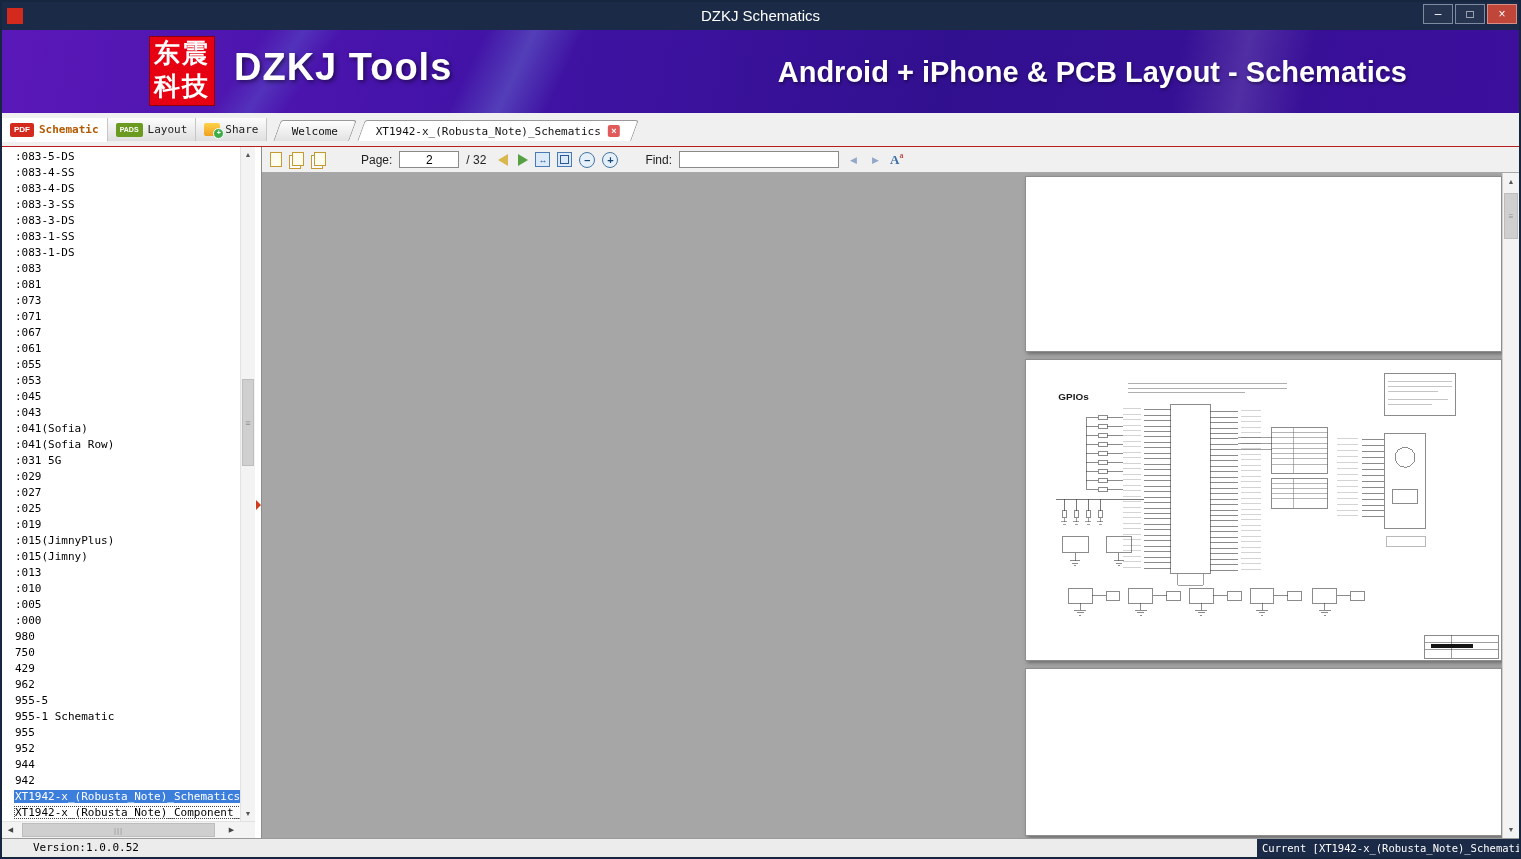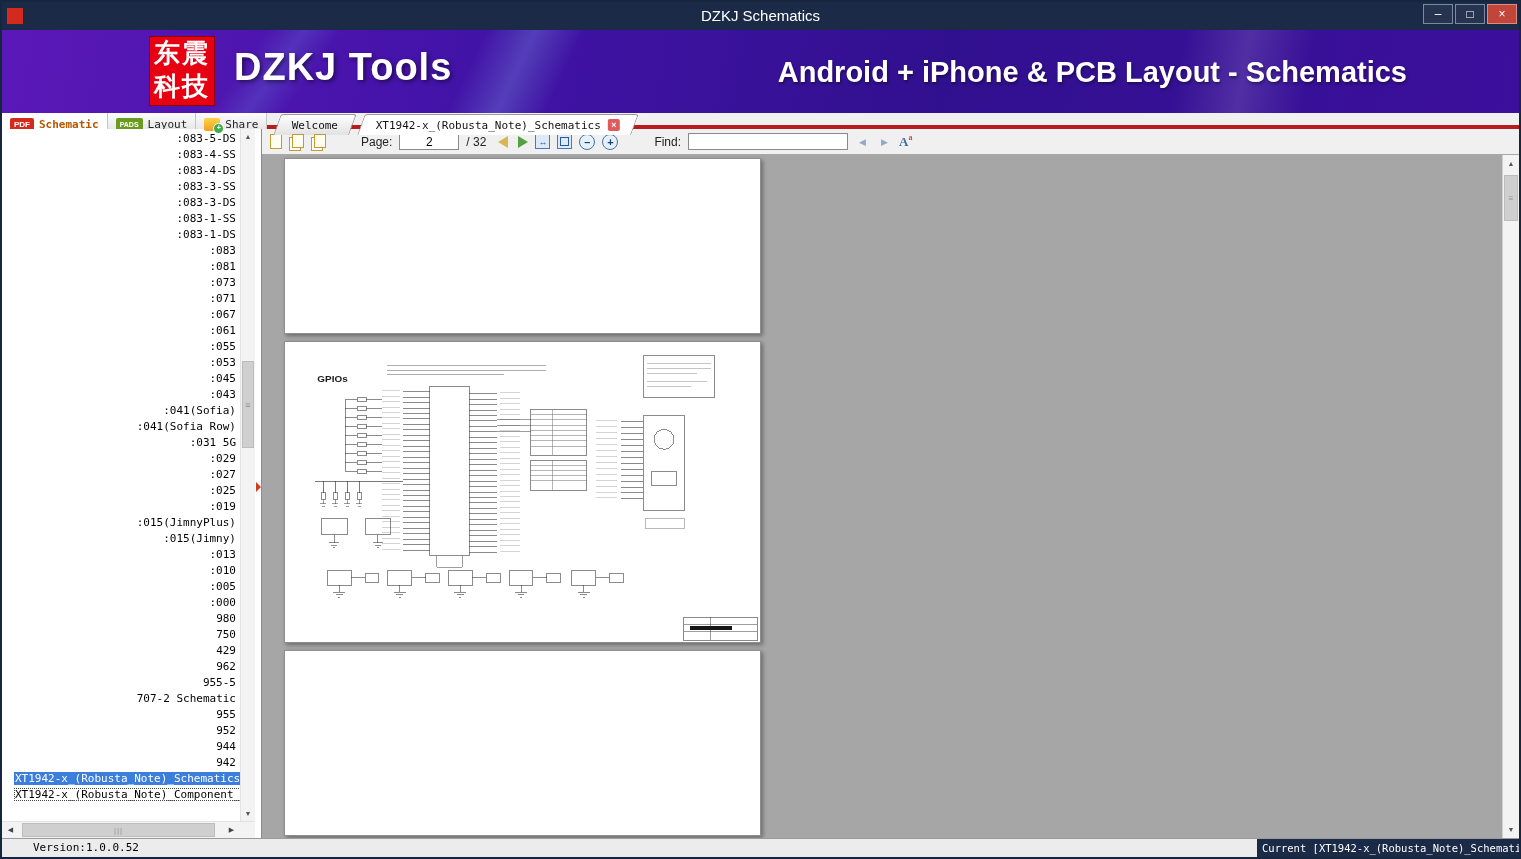--- a/index.html
+++ b/index.html
@@ -18,42 +18,42 @@
   .banner { height:83px; background:linear-gradient(100deg,#5a18b8 0%,#4313a8 30%,#31108f 62%,#3c0f9c 100%); position:relative; overflow:hidden; flex:none;padding-left:47px; }
   .streak { position:absolute; pointer-events:none; }
   .s1 { left:250px; top:-50px; width:520px; height:200px; background:linear-gradient(115deg,transparent 42%,rgba(150,220,255,.22) 50%,transparent 58%); }
   .s2 { left:930px; top:-60px; width:620px; height:220px; background:linear-gradient(100deg,transparent 40%,rgba(255,255,255,.13) 50%,transparent 60%); }
   .s3 { left:40px; top:-20px; width:420px; height:160px; background:linear-gradient(125deg,transparent 45%,rgba(120,200,255,.16) 52%,transparent 59%); }
   .logo { position:absolute; left:148px; top:7px; width:64px; height:68px; background:#e60012; color:#fff; font-weight:bold; font-size:26px; line-height:33px; text-align:center; letter-spacing:2px; box-shadow:0 0 0 1px #8d000b; }
   .app-name { position:absolute; left:232px; top:16px; font-size:38px; font-weight:bold; color:#fff; letter-spacing:1px; text-shadow:2px 2px 4px rgba(0,0,0,.5); }
   .tagline { position:absolute; right:112px; top:26px; font-size:29px; font-weight:bold; color:#fff; text-shadow:1px 2px 3px rgba(0,0,0,.4); }
 
   
-  .tabbar { height:16px; background:#f0f0f0; border-bottom:4px solid #b91c1c; display:flex; align-items:flex-start; flex:none; }
+  .tabbar { height:34px; background:#f0f0f0; border-bottom:1px solid #b91c1c; display:flex; align-items:center; flex:none; }
   .tool-tabs { display:flex; height:23px; }
   .tool-tab { display:flex; align-items:center; gap:5px; padding:0 8px; font:11px "DejaVu Sans Mono",monospace; color:#222; border-right:1px solid #c6c6c6; background:linear-gradient(#fcfcfc,#dfdfdf); cursor:default; }
   .tool-tab.active { background:#fff; color:#b35900; margin-bottom:-1px; border-bottom:1px solid #fff; font-weight:bold; }
   .pdf-badge { width:24px; height:14px; background:#d42a1e; color:#fff; font:bold 8px/14px "Liberation Sans",sans-serif; text-align:center; border-radius:2px; flex:none; }
   .pads-badge { width:27px; height:14px; background:#6a9a1f; color:#fff; font:bold 7px/14px "Liberation Sans",sans-serif; text-align:center; border-radius:2px; flex:none; }
   .share-badge { width:16px; height:13px; background:linear-gradient(#ffd24a,#f0a020); border-radius:2px; position:relative; flex:none; }
   .share-badge::after { content:"+"; position:absolute; right:-4px; bottom:-3px; width:9px; height:9px; background:#3fae49; border:1px solid #fff; border-radius:50%; color:#fff; font:bold 7px/8px "Liberation Sans",sans-serif; text-align:center; }
   .doc-tabs { display:flex; margin-left:10px; height:22px; align-items:flex-end; }
   .doc-tab { height:21px; display:flex; align-items:center; padding:0 14px; transform:skewX(-20deg); border:1px solid #9a9a9a; border-bottom:none; background:linear-gradient(#fefefe,#e2e2e2); margin-right:7px; border-radius:3px 3px 0 0; cursor:default; }
   .doc-tab.active { background:#fff; }
   .doc-tab .lbl { transform:skewX(20deg); font:11px "DejaVu Sans Mono",monospace; color:#111; white-space:nowrap; }
   .tab-close { transform:skewX(20deg); margin-left:7px; width:12px; height:12px; background:#e05a5a; color:#fff; font:bold 9px/12px "Liberation Sans",sans-serif; text-align:center; border-radius:2px; cursor:default; }
 
   
   .main { flex:1; display:flex; min-height:0; }
 
   
   .sidebar { width:253px; background:#fff; display:flex; flex-direction:column; flex:none; }
   .sidebar-body { flex:1; display:flex; min-height:0; }
   #side-list { flex:1; overflow:hidden; padding-top:3px; }
-  .side-item { height:16px; line-height:16px; padding:0 3px 0 12px; font:11px "DejaVu Sans Mono",monospace; color:#000; white-space:nowrap; overflow:hidden; cursor:default;text-align:right; }
+  .side-item { height:16px; line-height:16px; padding:0 3px 0 12px; font:11px "DejaVu Sans Mono",monospace; color:#000; white-space:nowrap; overflow:hidden; cursor:default; }
   .side-item span { padding:0 1px; }
   .side-item span.selected { background:#3c7edb; color:#fff; }
   .side-item span.focused { outline:1px dotted #444; outline-offset:-1px; }
   .v-scroll { width:15px; flex:none; position:relative; background:#f3f3f3; border-left:1px solid #e2e2e2; }
   .sb-btn { position:absolute; left:0; right:0; height:15px; display:flex; align-items:center; justify-content:center; font-size:7px; color:#555; }
   .sb-up { top:0; } .sb-up::after { content:"▲"; }
   .sb-down { bottom:0; } .sb-down::after { content:"▼"; }
   .sb-thumb { position:absolute; left:1px; right:1px; top:232px; height:87px; background:#cfcfcf; border:1px solid #bdbdbd; display:flex; align-items:center; justify-content:center; color:#8f8f8f; font-size:9px; }
   .sb-thumb::after { content:"≡"; }
   .h-scroll { height:17px; flex:none; display:flex; align-items:stretch; background:#f3f3f3; border-top:1px solid #e2e2e2; }
@@ -66,21 +66,21 @@
 
   
   .splitter { width:7px; background:#fff; border-right:1px solid #8c8c8c; position:relative; flex:none; }
   .split-arrow { position:absolute; top:353px; left:1px; width:0; height:0; border-top:5px solid transparent; border-bottom:5px solid transparent; border-left:5px solid #d23b1e; cursor:pointer; }
 
   
   .content-col { flex:1; display:flex; flex-direction:column; min-width:0; }
   .toolbar { height:26px; flex:none; background:#f0f0f0; border-bottom:1px solid #a8a8a8; display:flex; align-items:center; padding:0 8px; gap:7px; font-size:12px; color:#222; }
   .tb-lbl { white-space:nowrap; }
   .pg-lbl { margin-left:28px; }
-  .find-lbl { margin-left:29px; }
+  .find-lbl { margin-left:20px; }
   .ic-doc { width:12px; height:15px; border:1px solid #c59a30; background:#fffdf0; flex:none; }
   .ic-doc2 { position:relative; width:15px; height:16px; flex:none; }
   .ic-doc2::before { content:""; position:absolute; left:0; top:3px; width:10px; height:12px; border:1px solid #c59a30; background:#fff; }
   .ic-doc2::after { content:""; position:absolute; right:0; top:0; width:10px; height:12px; border:1px solid #c59a30; background:#fffdf0; }
   .page-input { width:60px; height:17px; border:1px solid #8a8a8a; font:12px "Liberation Sans",sans-serif; text-align:center; background:#fff; }
   .find-input { width:160px; height:17px; border:1px solid #8a8a8a; font:12px "Liberation Sans",sans-serif; padding:0 3px; background:#fff; }
   .tri { width:0; height:0; flex:none; cursor:pointer; }
   .tri-left { border-top:6px solid transparent; border-bottom:6px solid transparent; border-right:10px solid #d8b84e; margin-left:5px; }
   .tri-right { border-top:6px solid transparent; border-bottom:6px solid transparent; border-left:10px solid #55a042; margin-left:3px; }
   .fit { width:15px; height:15px; border:1px solid #4a7ab5; background:#dce9f8; color:#2a5a96; font-size:9px; display:flex; align-items:center; justify-content:center; flex:none; cursor:pointer; }
@@ -90,21 +90,21 @@
   .zoom-out::after { content:"–"; }
   .zoom-in::after { content:"+"; }
   .fnav { width:15px; height:15px; color:#93a7c8; font-size:9px; display:flex; align-items:center; justify-content:center; flex:none; cursor:pointer; }
   .fnav.prev::after { content:"◀"; } .fnav.next::after { content:"▶"; }
   .font-ic { color:#3d6da8; font:bold 13px "Liberation Serif",serif; flex:none; cursor:pointer; }
   .font-ic::before { content:"A"; }
   .font-ic::after { content:"a"; font-size:8px; vertical-align:super; color:#c0504d; }
 
   
   .viewer { flex:1; position:relative; background:#a6a6a6; min-height:0; }
-  .pages { position:absolute; left:0; top:0; right:17px; bottom:0; display:flex; flex-direction:column; align-items:flex-start; overflow:hidden;padding-left:22px; }
+  .pages { position:absolute; left:0; top:0; right:17px; bottom:0; display:flex; flex-direction:column; align-items:flex-end; overflow:hidden;padding-left:22px; }
   .page { width:477px; background:#fff; border:1px solid #8e8e8e; box-shadow:2px 2px 4px rgba(0,0,0,.35); flex:none; }
   .page-prev { height:176px; margin-top:3px; }
   .page-cur { height:302px; margin-top:7px; position:relative; }
   .page-next { margin-top:7px; flex:1; margin-bottom:2px; }
   .page-cur svg { width:100%; height:100%; display:block; }
   .content-vscroll { position:absolute; right:0; top:0; bottom:0; width:17px; background:#f3f3f3; border-left:1px solid #cfcfcf; }
   .cv-btn { position:absolute; left:0; right:0; height:17px; display:flex; align-items:center; justify-content:center; font-size:7px; color:#555; }
   .cv-up { top:0; } .cv-up::after { content:"▲"; }
   .cv-down { bottom:0; } .cv-down::after { content:"▼"; }
   .cv-thumb { position:absolute; left:1px; right:1px; top:20px; height:46px; background:#cfcfcf; border:1px solid #bdbdbd; display:flex; align-items:center; justify-content:center; color:#8f8f8f; font-size:8px; }
@@ -201,21 +201,21 @@
             <div class="side-item"><span>:015(Jimny)</span></div>
             <div class="side-item"><span>:013</span></div>
             <div class="side-item"><span>:010</span></div>
             <div class="side-item"><span>:005</span></div>
             <div class="side-item"><span>:000</span></div>
             <div class="side-item"><span>980</span></div>
             <div class="side-item"><span>750</span></div>
             <div class="side-item"><span>429</span></div>
             <div class="side-item"><span>962</span></div>
             <div class="side-item"><span>955-5</span></div>
-            <div class="side-item"><span>707-2 Schematic</span></div>
+            <div class="side-item"><span>955-1 Schematic</span></div>
             <div class="side-item"><span>955</span></div>
             <div class="side-item"><span>952</span></div>
             <div class="side-item"><span>944</span></div>
             <div class="side-item"><span>942</span></div>
             <div class="side-item"><span class="selected">XT1942-x_(Robusta_Note)_Schematics</span></div>
             <div class="side-item"><span class="focused">XT1942-x_(Robusta_Note)_Component_Loc</span></div>
           </div>
         <div class="v-scroll">
           <div class="sb-btn sb-up"></div>
           <div class="sb-thumb"></div>

